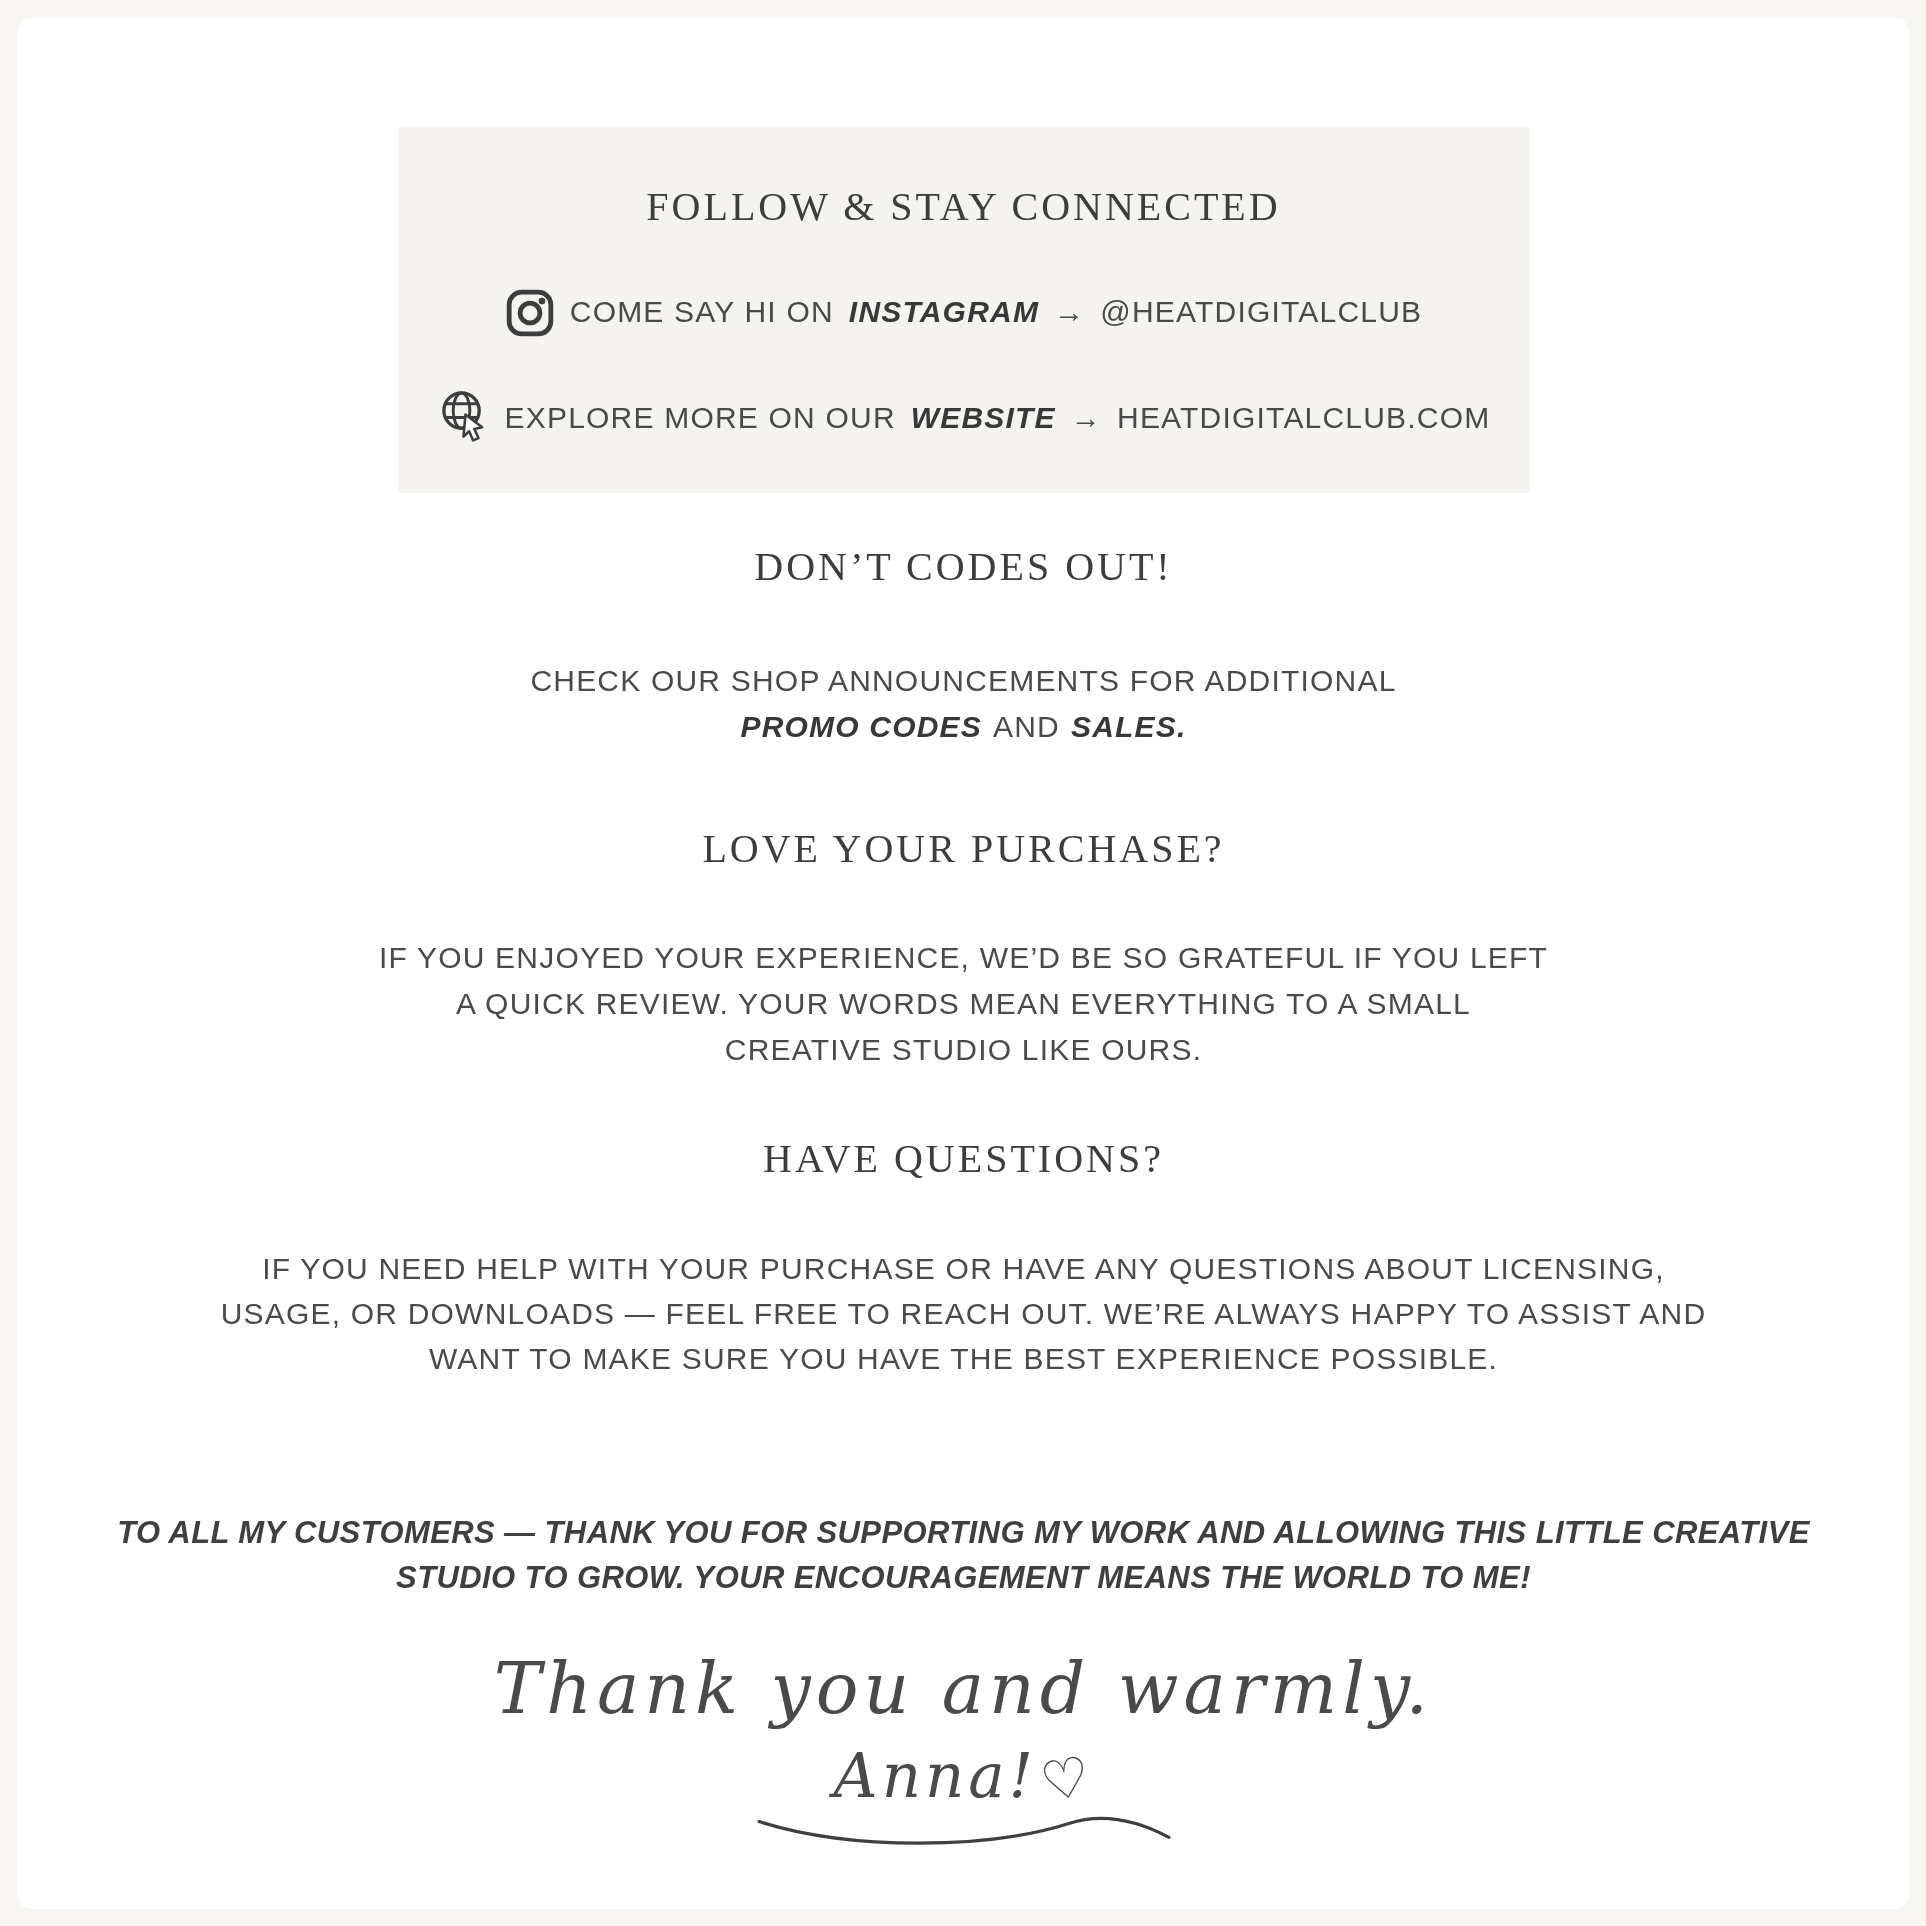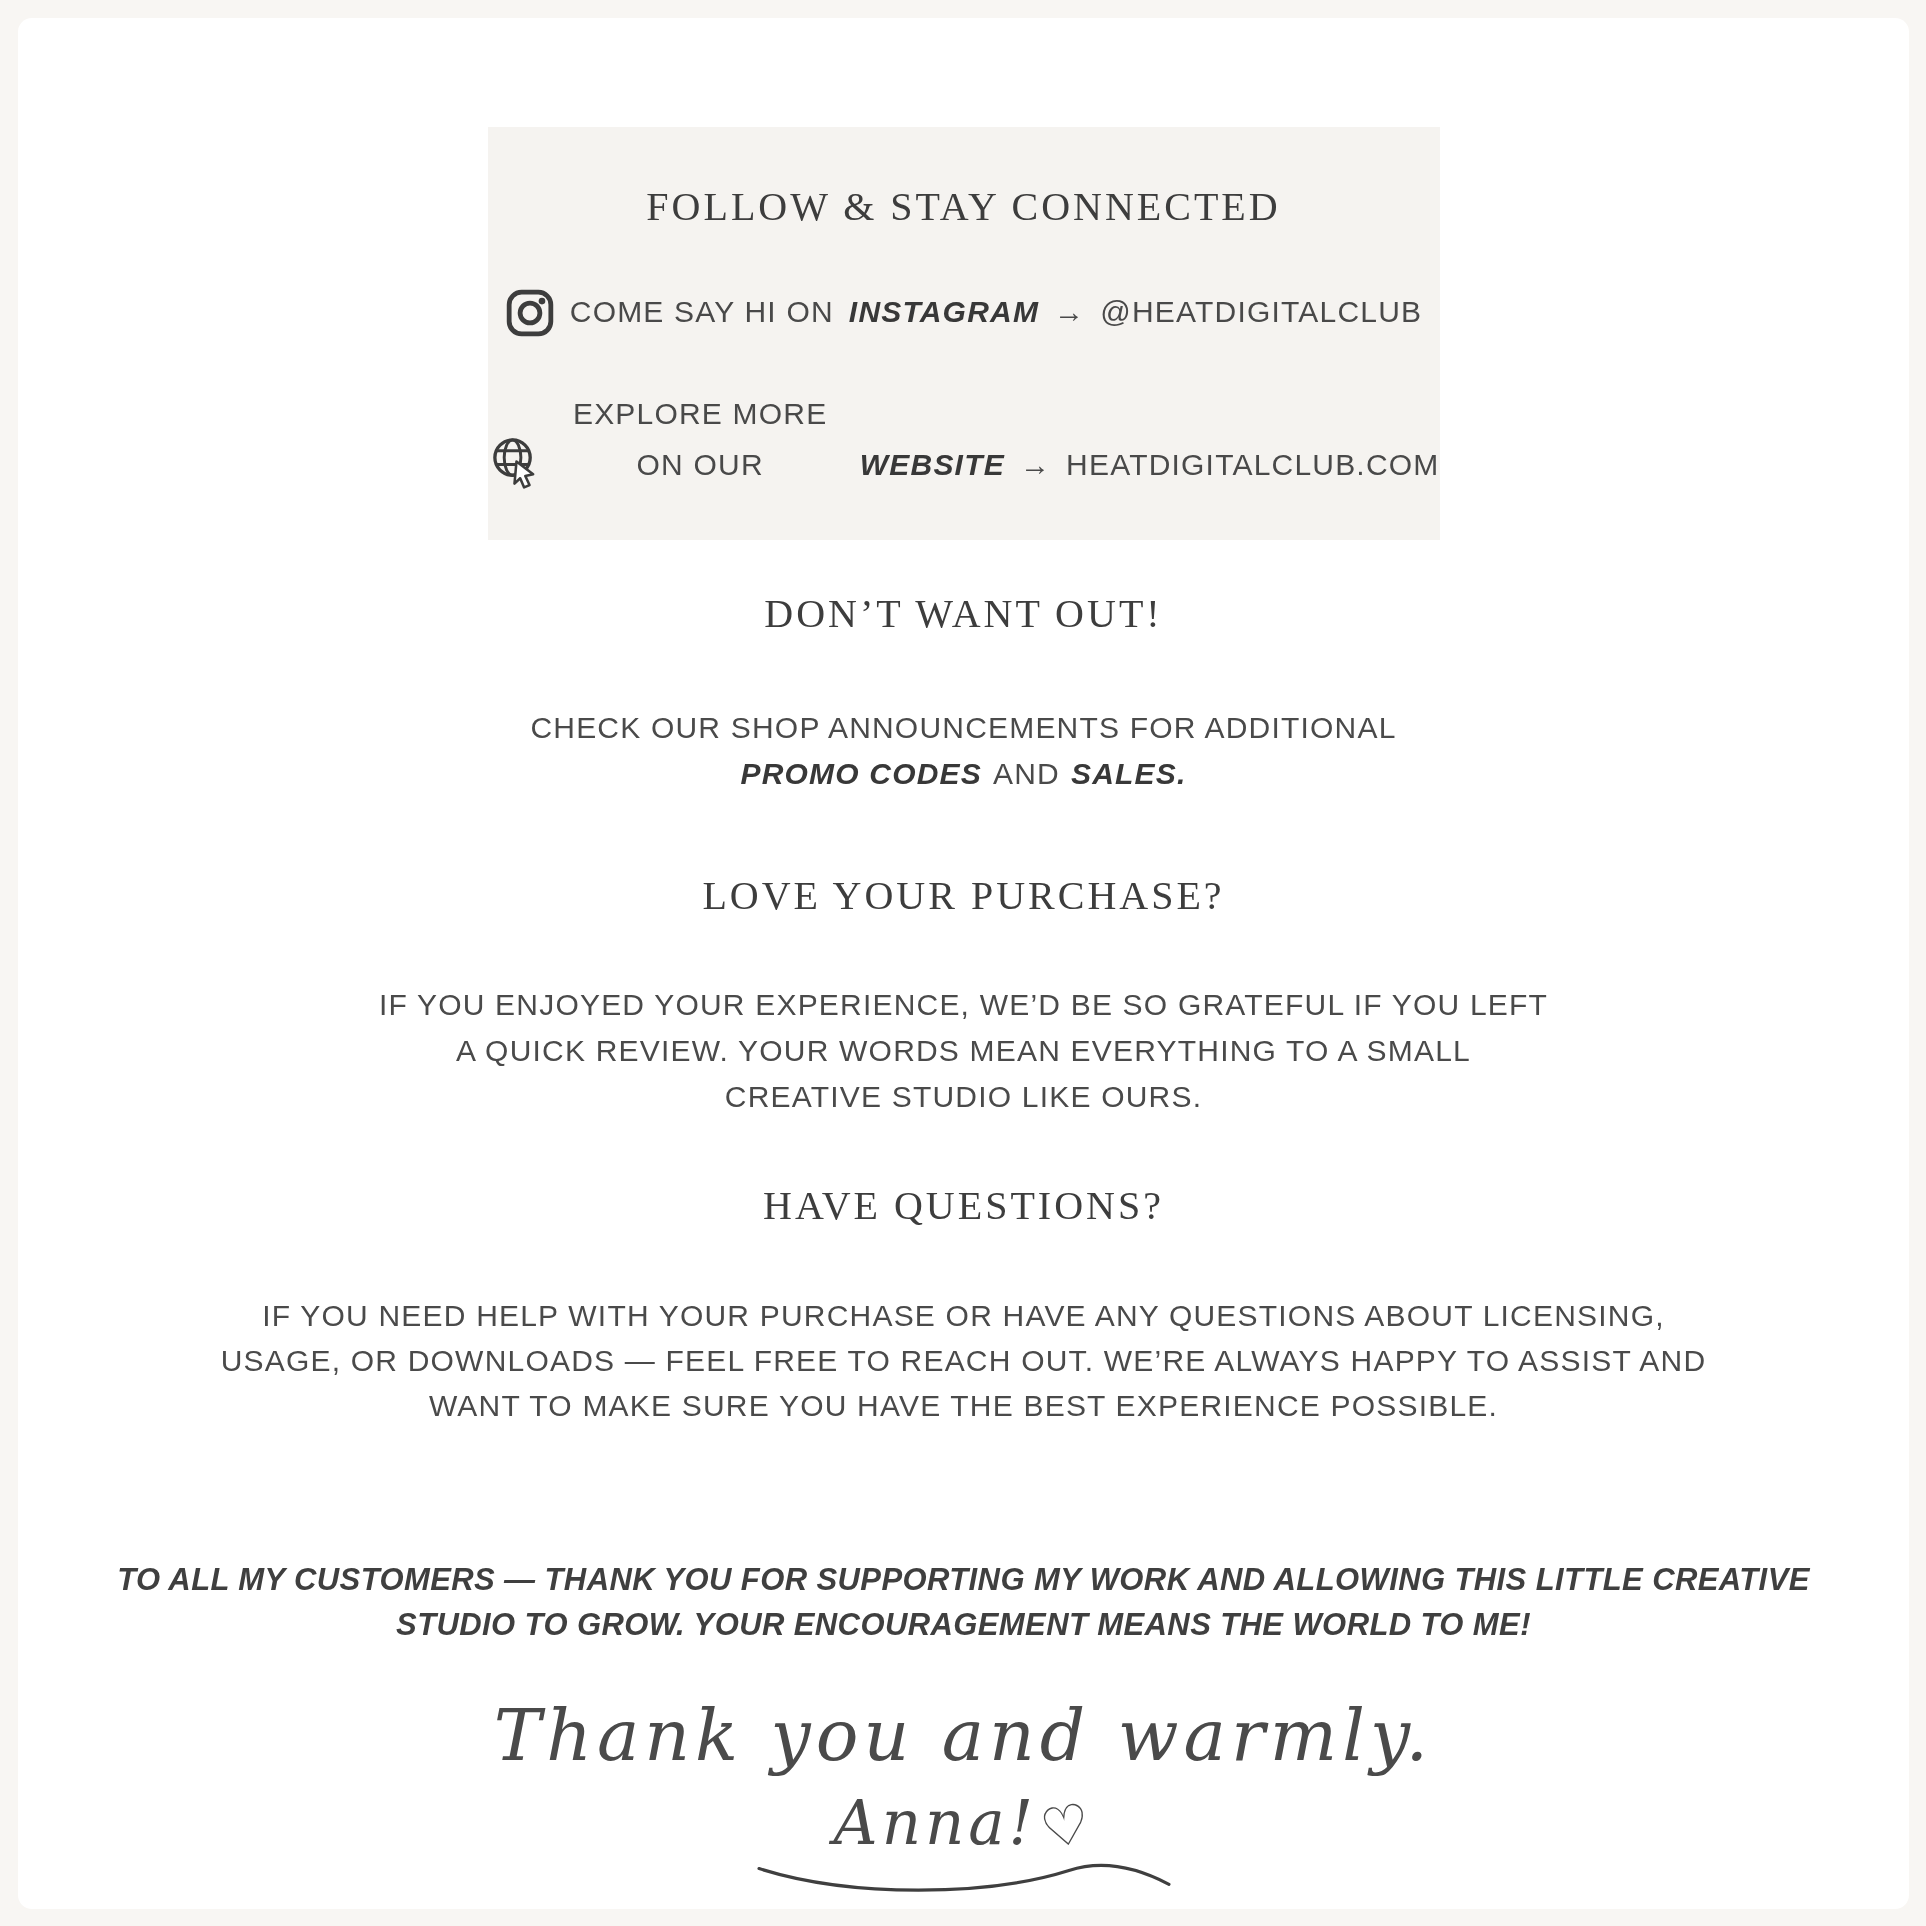--- a/index.html
+++ b/index.html
@@ -7,21 +7,21 @@
     width:1927px;height:1927px;position:relative;
     background:#f8f6f3;
     font-family:"Liberation Sans",sans-serif;
     color:#414141;
   }
   .card{
     position:absolute;inset:18px;background:#ffffff;border-radius:14px;
     text-align:center;overflow:hidden;
   }
   .connect-box{
-    width:952px;margin:109px auto 0;background:#f5f3f0;
+    width:1132px;margin:109px auto 0;background:#f5f3f0;
     padding:56px 0 50px;box-sizing:border-box;
   }
   .serif-title{
     font-family:"Liberation Serif",serif;font-weight:400;
     font-size:40px;line-height:48px;letter-spacing:3px;color:#3d3d3d;
   }
   .icon-line{
     display:flex;justify-content:center;align-items:flex-end;gap:15px;
     font-size:30px;letter-spacing:1.2px;color:#494949;line-height:51px;
   }
@@ -97,21 +97,21 @@
         </svg>
       </span>
       <span>EXPLORE MORE ON OUR</span>
       <span class="bold-italic">WEBSITE</span>
       <span class="arrow">→</span>
       <span>HEATDIGITALCLUB.COM</span>
     </div>
   </div>
 
   
-  <div class="serif-title h-miss">DON’T WANT OUT!</div>
+  <div class="serif-title h-miss">DON’T CODES OUT!</div>
   <div class="promo-block">
     <div class="para">CHECK OUR SHOP ANNOUNCEMENTS FOR ADDITIONAL</div>
     <div class="promo-line2">
       <span class="bold-italic">PROMO CODES</span>
       <span>AND</span>
       <span class="bold-italic">SALES.</span>
     </div>
   </div>
 
   

